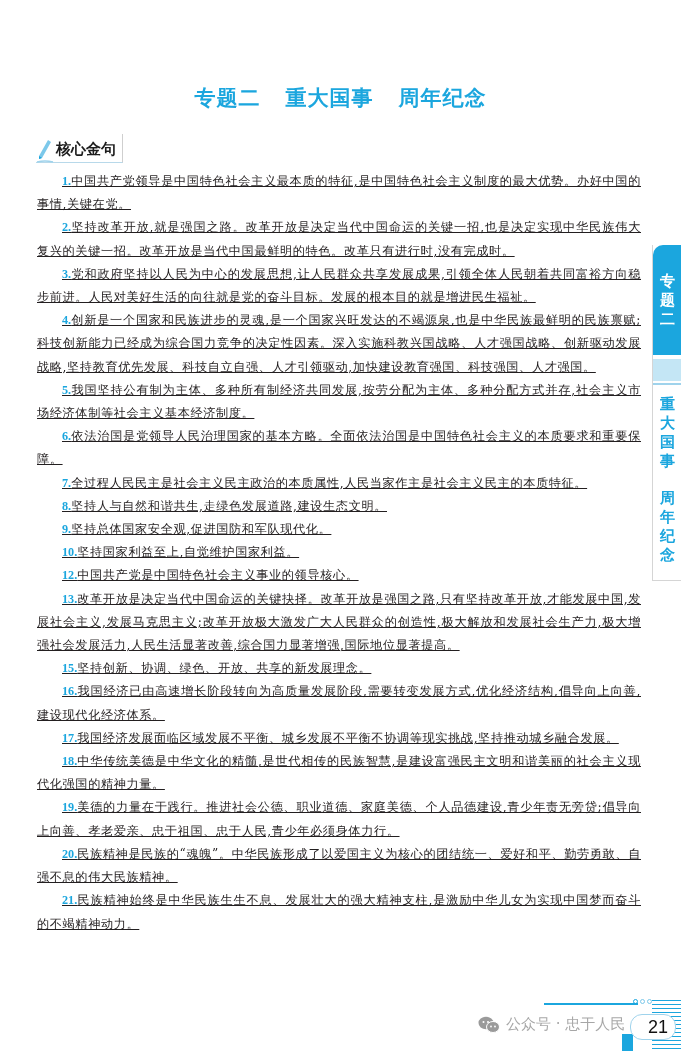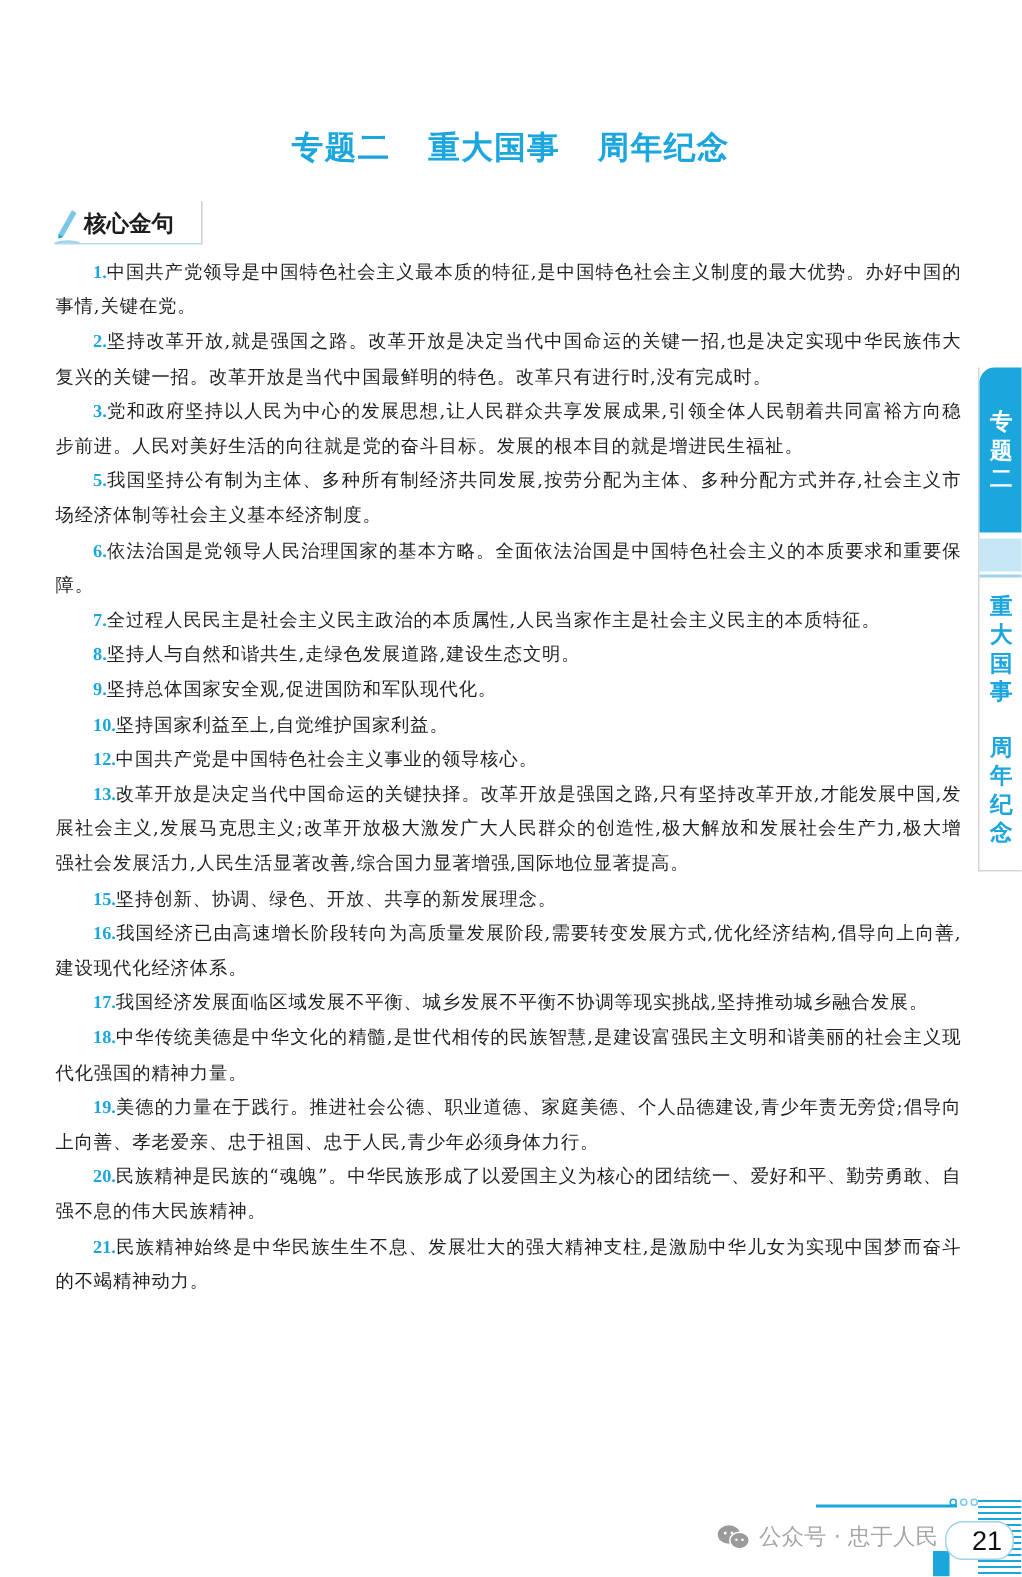--- a/index.html
+++ b/index.html
@@ -7,33 +7,33 @@
     width: 681px; height: 1051px; background: #ffffff; position: relative; overflow: hidden;
     font-family: "DejaVu Serif", "Liberation Serif", serif; color: #231f20;
   }
   .title {
     position: absolute; top: 84px; left: 0; width: 681px; text-align: center;
     font-family: Liberation Serif, serif; font-weight: bold;
     font-size: 21px; color: #1ba6de; letter-spacing: 1px; white-space: pre;
   }
   .section-head {
     position: absolute; top: 134px; left: 36px; height: 28px; display: flex; align-items: flex-end;
-    padding-right: 18px; border-bottom: 1px solid #b8d9ea; border-right: 1px solid #cfcfcf;
+    padding-right: 6px; border-bottom: 1px solid #b8d9ea; border-right: 1px solid #cfcfcf;
   }
   .section-head .pen { width: 18px; height: 24px; position: relative; }
   .section-head .pen svg { position: absolute; left: 0; top: 0; }
   .section-head .label {
     font-family: "DejaVu Sans", "Liberation Sans", sans-serif; font-weight: bold;
     font-size: 15px; color: #1d1d1d; margin-bottom: 3px; margin-left: 2px;
   }
   .content {
     position: absolute; top: 170px; left: 37px; width: 604px;
     font-size: 12.2px; line-height: 23.2px; letter-spacing: 0.6px; text-align: justify;
   }
-  .item { margin: 0; text-indent: 25px; }
+  .item { margin: 0; text-indent: 25px; text-decoration: underline; }
   .num {
     font-family: "Liberation Serif", serif; font-weight: bold; color: #1ba6de;
     letter-spacing: 0;
   }
   .side-tab {
     position: absolute; left: 652px; top: 245px; width: 29px; height: 335px;
     border-left: 1px solid #d5d5d5; border-bottom: 1px solid #d5d5d5;
   }
   .side-top {
     position: absolute; left: 0; top: 0; width: 29px; height: 110px; background: #1ba6de;
@@ -82,20 +82,21 @@
       <path d="M1 24 Q9 22 17 24" stroke="#9fd3ec" stroke-width="1.5" fill="none"></path>
     </svg>
   </span>
   <span class="label">核心金句</span>
 </div>
 
 <div class="content">
   <p class="item"><span class="num">1.</span><span>中国共产党领导是中国特色社会主义最本质的特征,是中国特色社会主义制度的最大优势。办好中国的事情,关键在党。</span></p>
   <p class="item"><span class="num">2.</span><span>坚持改革开放,就是强国之路。改革开放是决定当代中国命运的关键一招,也是决定实现中华民族伟大复兴的关键一招。改革开放是当代中国最鲜明的特色。改革只有进行时,没有完成时。</span></p>
   <p class="item"><span class="num">3.</span><span>党和政府坚持以人民为中心的发展思想,让人民群众共享发展成果,引领全体人民朝着共同富裕方向稳步前进。人民对美好生活的向往就是党的奋斗目标。发展的根本目的就是增进民生福祉。</span></p>
+  <p class="item"><span class="num">4.</span><span>创新是一个国家和民族进步的灵魂,是一个国家兴旺发达的不竭源泉,也是中华民族最鲜明的民族禀赋;科技创新能力已经成为综合国力竞争的决定性因素。深入实施科教兴国战略、人才强国战略、创新驱动发展战略,坚持教育优先发展、科技自立自强、人才引领驱动,加快建设教育强国、科技强国、人才强国。</span></p>
   <p class="item"><span class="num">5.</span><span>我国坚持公有制为主体、多种所有制经济共同发展,按劳分配为主体、多种分配方式并存,社会主义市场经济体制等社会主义基本经济制度。</span></p>
   <p class="item"><span class="num">6.</span><span>依法治国是党领导人民治理国家的基本方略。全面依法治国是中国特色社会主义的本质要求和重要保障。</span></p>
   <p class="item"><span class="num">7.</span><span>全过程人民民主是社会主义民主政治的本质属性,人民当家作主是社会主义民主的本质特征。</span></p>
   <p class="item"><span class="num">8.</span><span>坚持人与自然和谐共生,走绿色发展道路,建设生态文明。</span></p>
   <p class="item"><span class="num">9.</span><span>坚持总体国家安全观,促进国防和军队现代化。</span></p>
   <p class="item"><span class="num">10.</span><span>坚持国家利益至上,自觉维护国家利益。</span></p>
   <p class="item"><span class="num">12.</span><span>中国共产党是中国特色社会主义事业的领导核心。</span></p>
   <p class="item"><span class="num">13.</span><span>改革开放是决定当代中国命运的关键抉择。改革开放是强国之路,只有坚持改革开放,才能发展中国,发展社会主义,发展马克思主义;改革开放极大激发广大人民群众的创造性,极大解放和发展社会生产力,极大增强社会发展活力,人民生活显著改善,综合国力显著增强,国际地位显著提高。</span></p>
   <p class="item"><span class="num">15.</span><span>坚持创新、协调、绿色、开放、共享的新发展理念。</span></p>
   <p class="item"><span class="num">16.</span><span>我国经济已由高速增长阶段转向为高质量发展阶段,需要转变发展方式,优化经济结构,倡导向上向善,建设现代化经济体系。</span></p>

